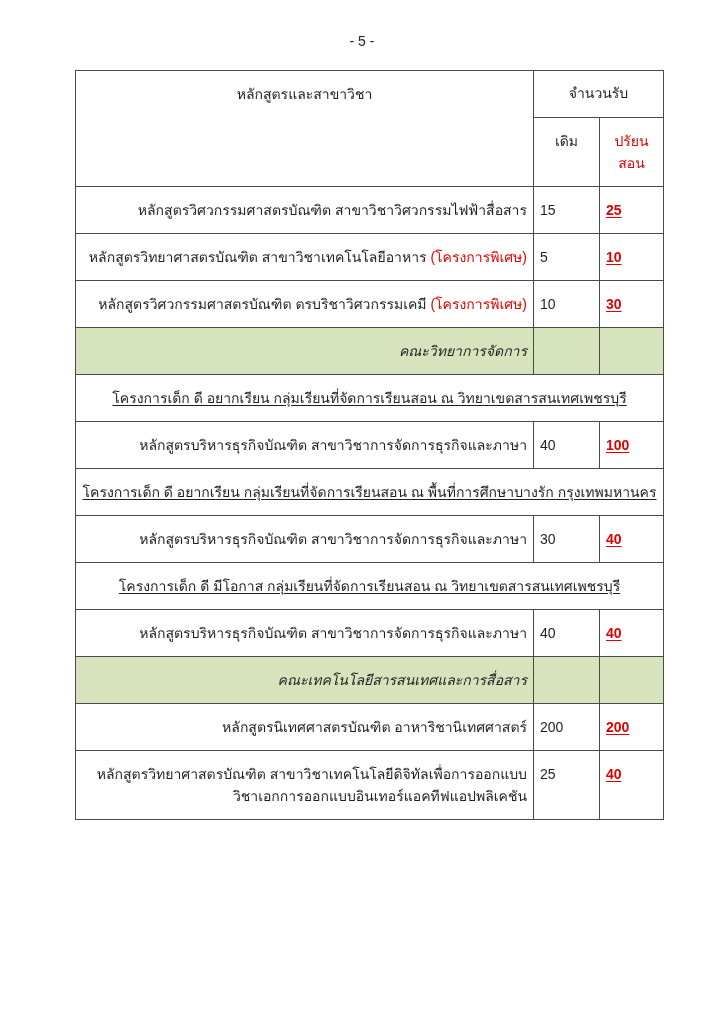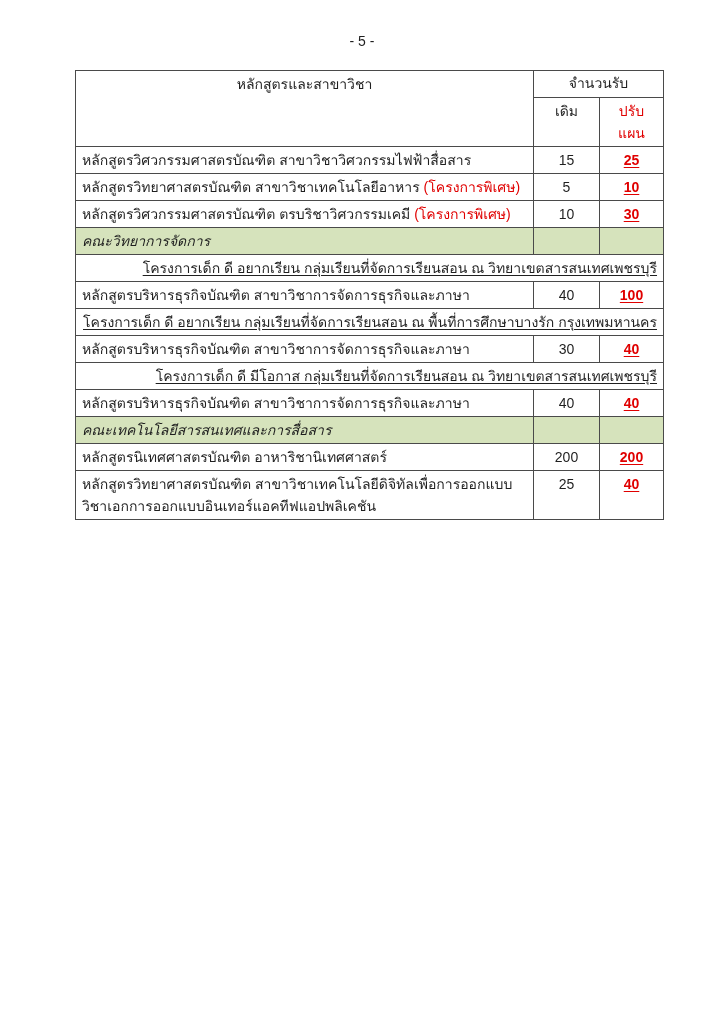--- a/index.html
+++ b/index.html
@@ -25,54 +25,54 @@
   table.admission{
     position:absolute;left:75px;top:70px;
     width:588px;
     border-collapse:collapse;
     table-layout:fixed;
     font-size:14px;
   }
   table.admission th,
   table.admission td{
     border:1px solid var(--line);
-    padding:2px 6px;
+    padding:12px 6px;
     line-height:22px;
     vertical-align:top;
     font-weight:normal;
     overflow:hidden;
   }
   thead tr.hrow1{height:27px;}
   thead tr.hrow2{height:33px;}
   tbody tr{height:26px;}
   th{font-weight:bold;text-align:center;}
   .course-th{vertical-align:top;padding-top:5px;}
   .quota-th{vertical-align:top;padding-top:3px;font-family:Liberation Serif, serif;}
   .sub-th{vertical-align:top;padding-top:5px;}
   .revised-th{color:var(--red);}
-  .name-cell{text-align:left;}
-  .num-cell{text-align:center;}
+  .name-cell{text-align:right;}
+  .num-cell{}
   .num-cell.revised{
     color:var(--red);
     font-weight:bold;
     text-decoration:underline;
     text-underline-offset:2px;
   }
   .red-note{color:var(--red);}
   tr.section-row td{
     background:var(--green);
     font-weight:normal;
     font-style:italic;
   }
   .project-cell{
     font-weight:bold;
     text-decoration:underline;
     text-underline-offset:2px;
     white-space:nowrap;
-    text-align:right;
+    text-align:center;
   }
 </style>
 </head>
 <body>
 
 <div class="page">
   <div class="page-number">- 5 -</div>
 
   <table class="admission">
     <colgroup>
@@ -80,21 +80,21 @@
       <col style="width:66px">
       <col style="width:64px">
     </colgroup>
     <thead>
       <tr class="hrow1">
         <th rowspan="2" class="course-th">หลักสูตรและสาขาวิชา</th>
         <th colspan="2" class="quota-th">จำนวนรับ</th>
       </tr>
       <tr class="hrow2">
         <th class="sub-th">เดิม</th>
-        <th class="sub-th revised-th">ปรับแผน</th>
+        <th class="sub-th revised-th">ปรัยนสอน</th>
       </tr>
     </thead>
     <tbody id="table-rows">
         <tr>
           <td class="name-cell"><span>หลักสูตรวิศวกรรมศาสตรบัณฑิต สาขาวิชาวิศวกรรมไฟฟ้าสื่อสาร</span></td>
           <td class="num-cell">15</td>
           <td class="num-cell revised">25</td>
         </tr>
         <tr>
           <td class="name-cell"><span>หลักสูตรวิทยาศาสตรบัณฑิต สาขาวิชาเทคโนโลยีอาหาร</span> <span class="red-note">(โครงการพิเศษ)</span></td>

